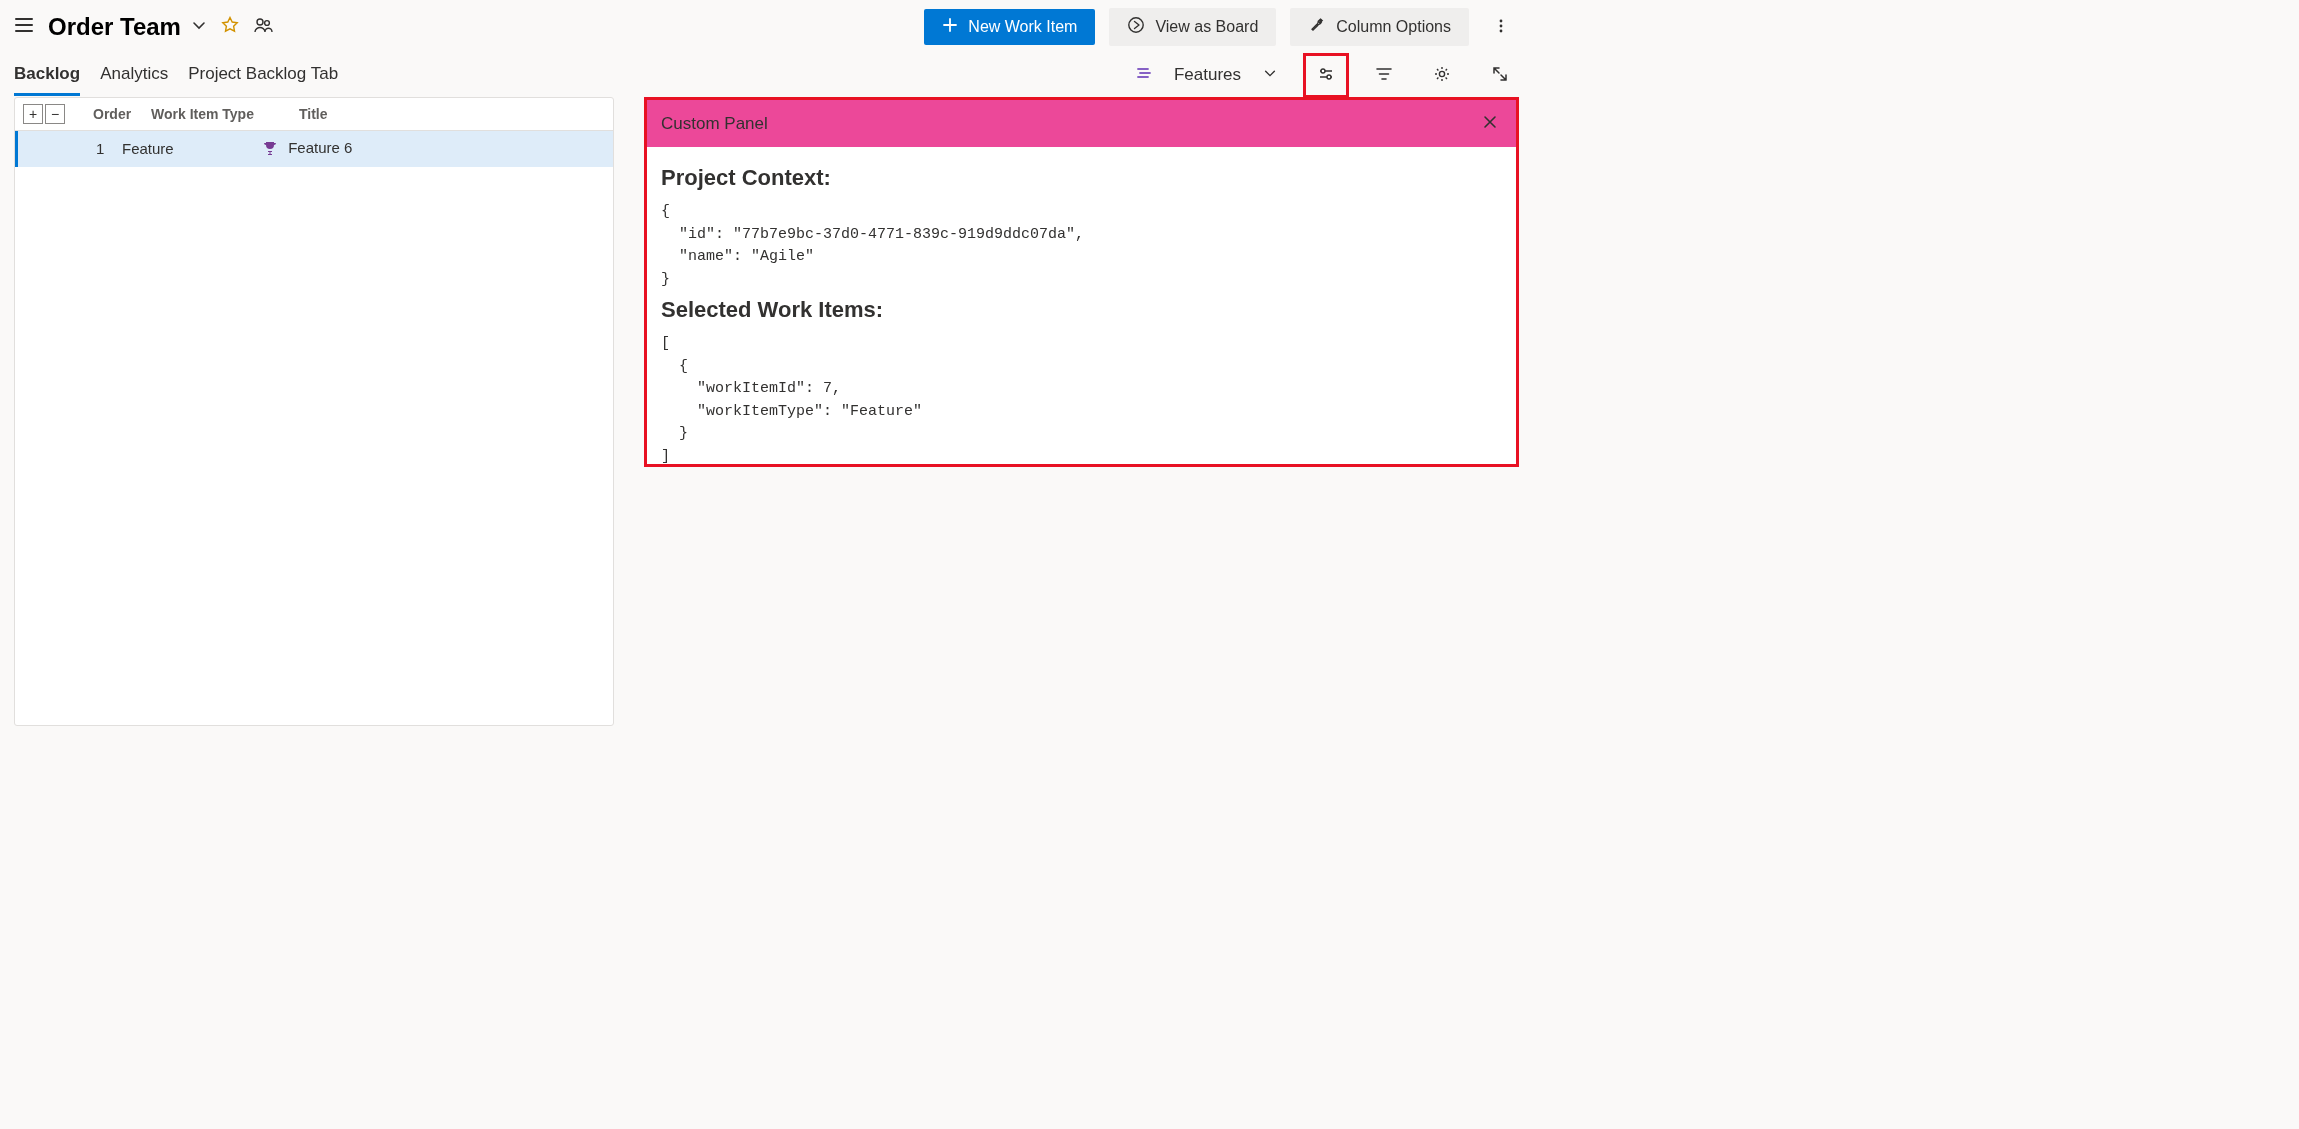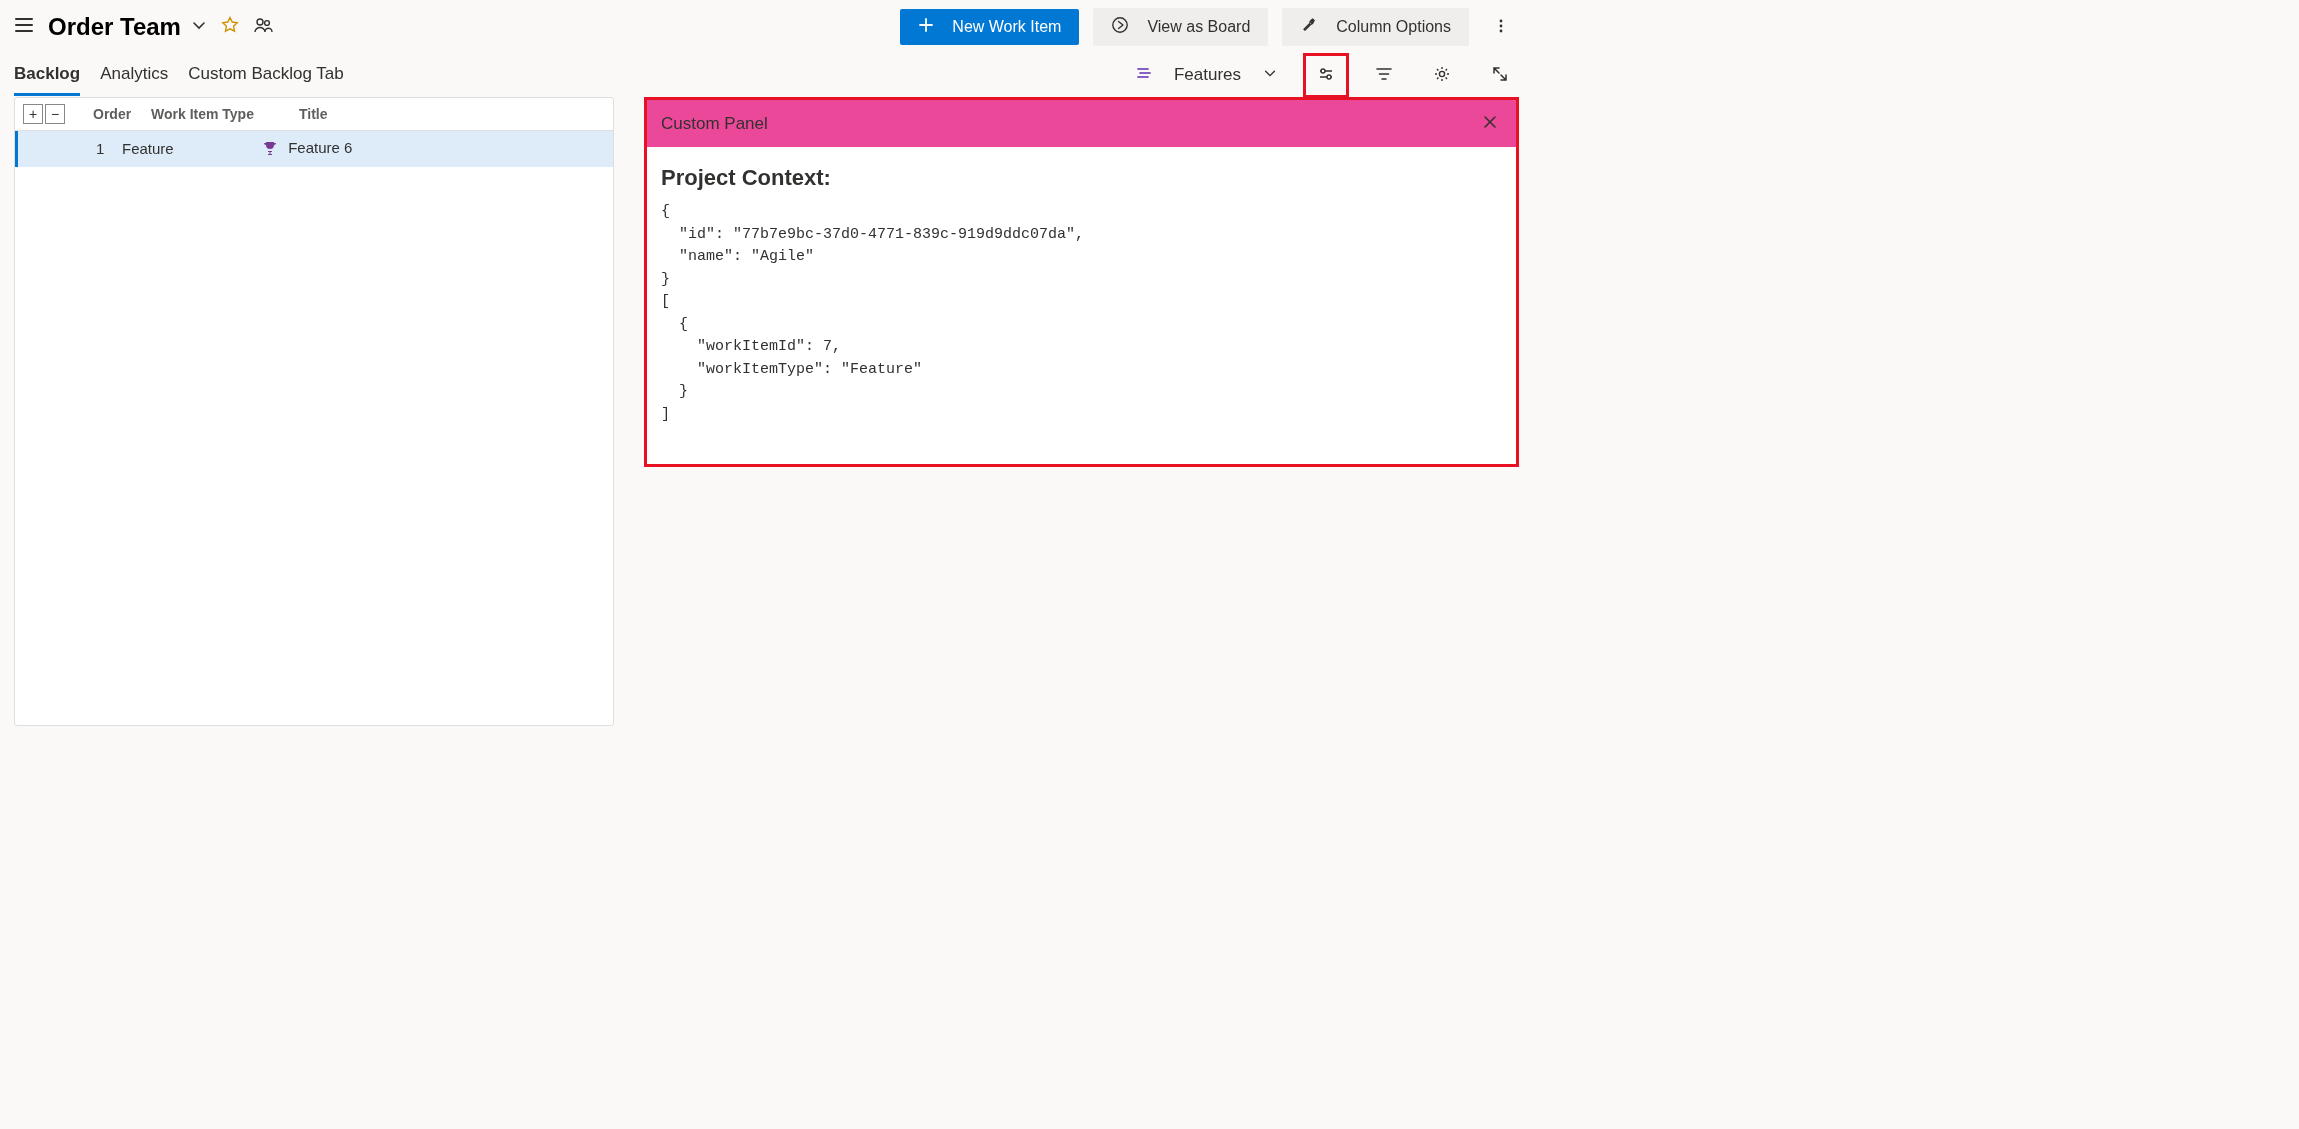--- a/index.html
+++ b/index.html
@@ -25,21 +25,21 @@
       color: #000;
     }
     .team-dropdown { display: flex; align-items: center; gap: 10px; cursor: pointer; }
     .chevron-down svg { width: 16px; height: 16px; }
     .star-icon svg { width: 18px; height: 18px; }
     .people-icon svg { width: 20px; height: 20px; }
     .header-spacer { flex: 1; }
     .btn {
       display: inline-flex;
       align-items: center;
-      gap: 18px;
+      gap: 10px;
       padding: 8px 18px;
       font-size: 16px;
       border: none;
       cursor: pointer;
       border-radius: 2px;
       font-family: inherit;
     }
     .btn-primary {
       background: #0078d4;
       color: #fff;
@@ -257,21 +257,21 @@
           <circle cx="8" cy="8" r="1.4" fill="#323130"></circle>
           <circle cx="8" cy="13" r="1.4" fill="#323130"></circle>
         </svg>
     </span>
   </button>
 </div>
 
 <div class="tabs-row">
   <div class="tab active"><span>Backlog</span></div>
   <div class="tab"><span>Analytics</span></div>
-  <div class="tab"><span>Custom Backlog Tab</span></div>
+  <div class="tab"><span>Project Backlog Tab</span></div>
   <div class="tabs-spacer"></div>
   <div class="level-selector">
     <span class="icon-svg">
       <svg width="16" height="16" viewBox="0 0 16 16">
           <path d="M2 4h10M4 8h10M2 12h10" stroke="#8661c5" stroke-width="1.8" stroke-linecap="round"></path>
         </svg>
     </span>
     <span>Features</span>
     <span class="icon-svg">
       <svg width="14" height="14" viewBox="0 0 16 16">
@@ -348,20 +348,21 @@
             </svg>
         </span>
       </button>
     </div>
     <div class="panel-body">
       <div class="panel-h3">Project Context:</div>
       <pre>{
   "id": "77b7e9bc-37d0-4771-839c-919d9ddc07da",
   "name": "Agile"
 }</pre>
+      <div class="panel-h3">Selected Work Items:</div>
       <pre>[
   {
     "workItemId": 7,
     "workItemType": "Feature"
   }
 ]</pre>
     </div>
   </div>
 </div>
 

